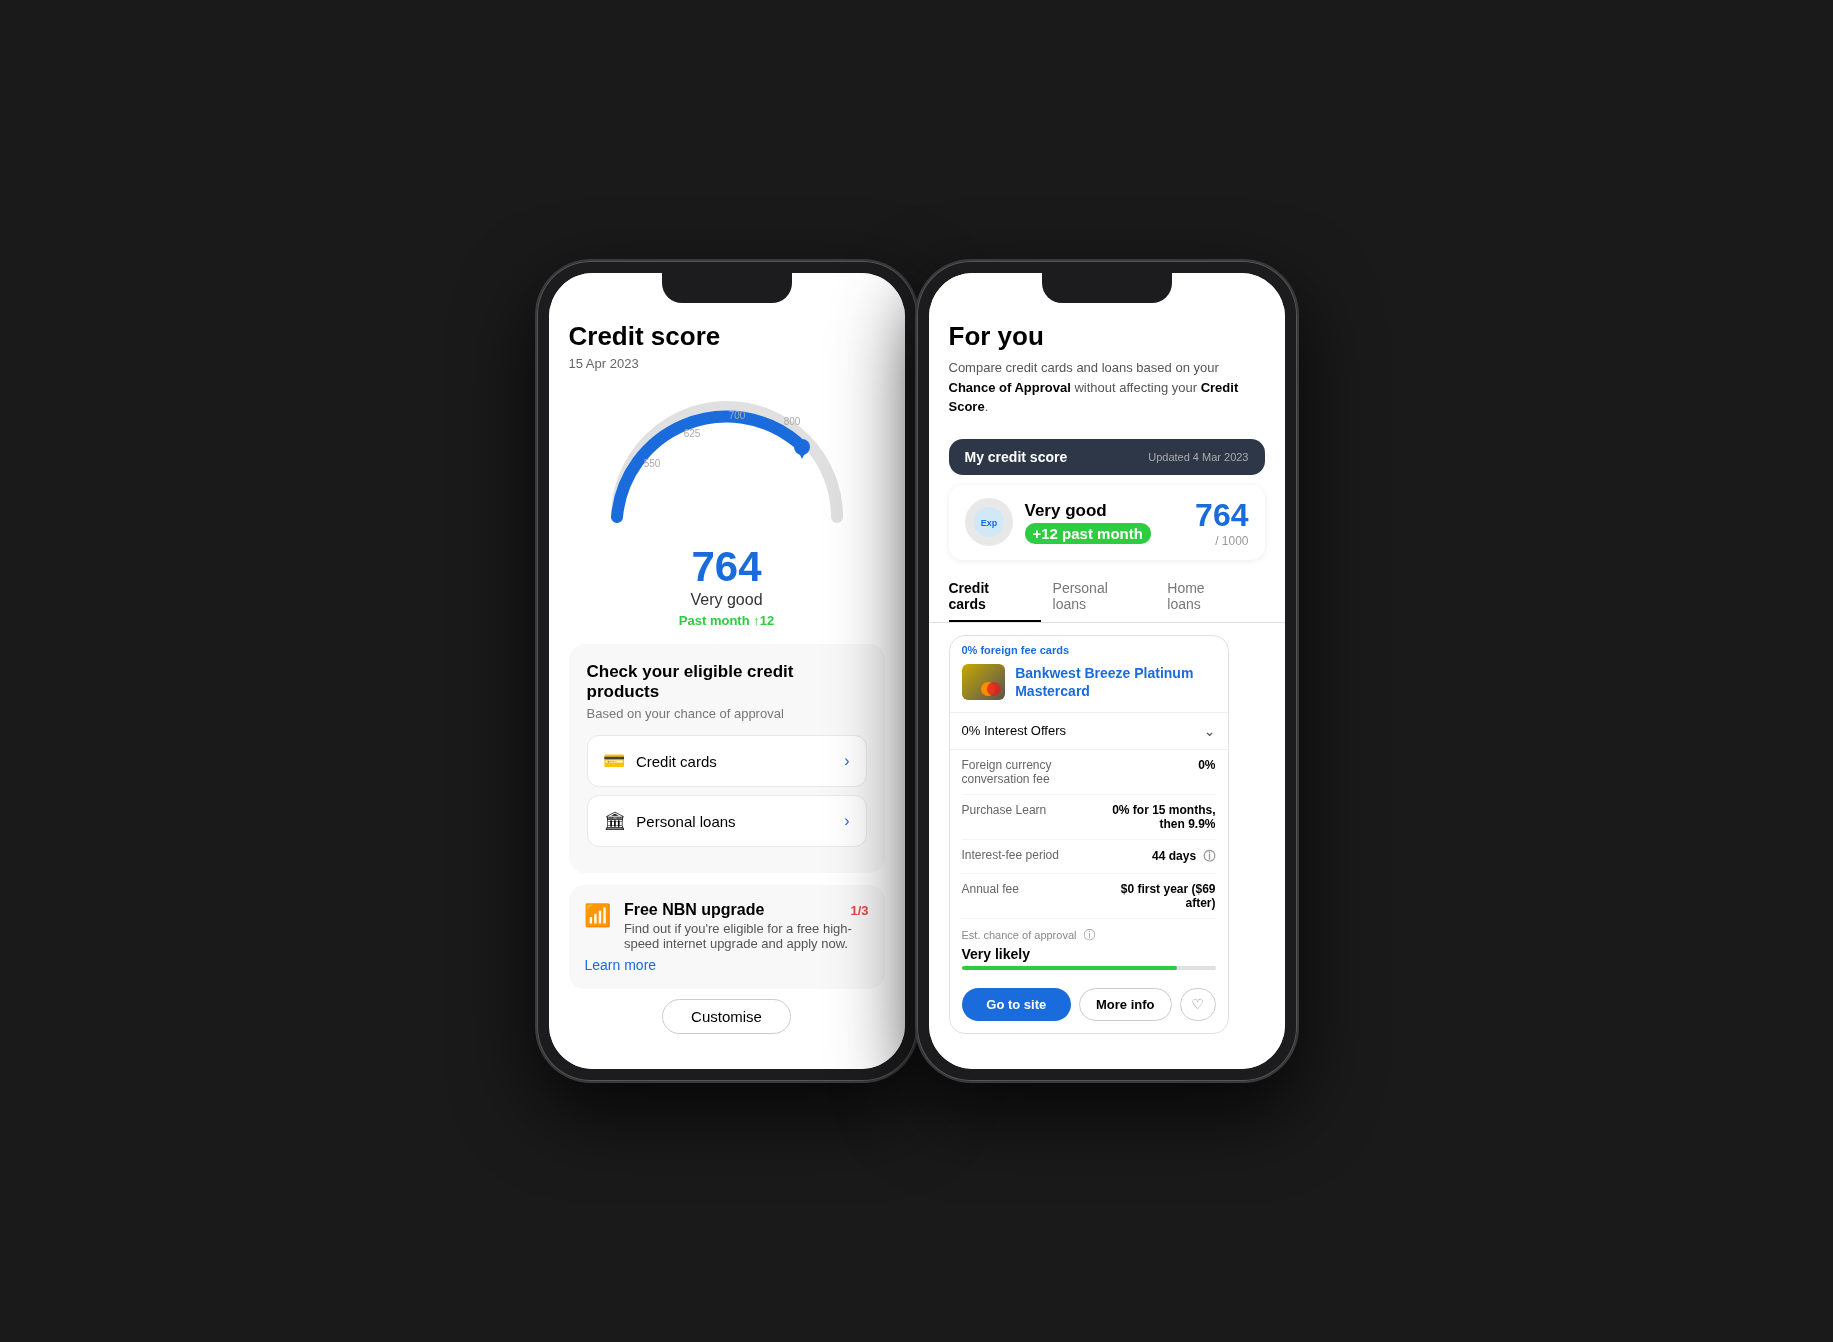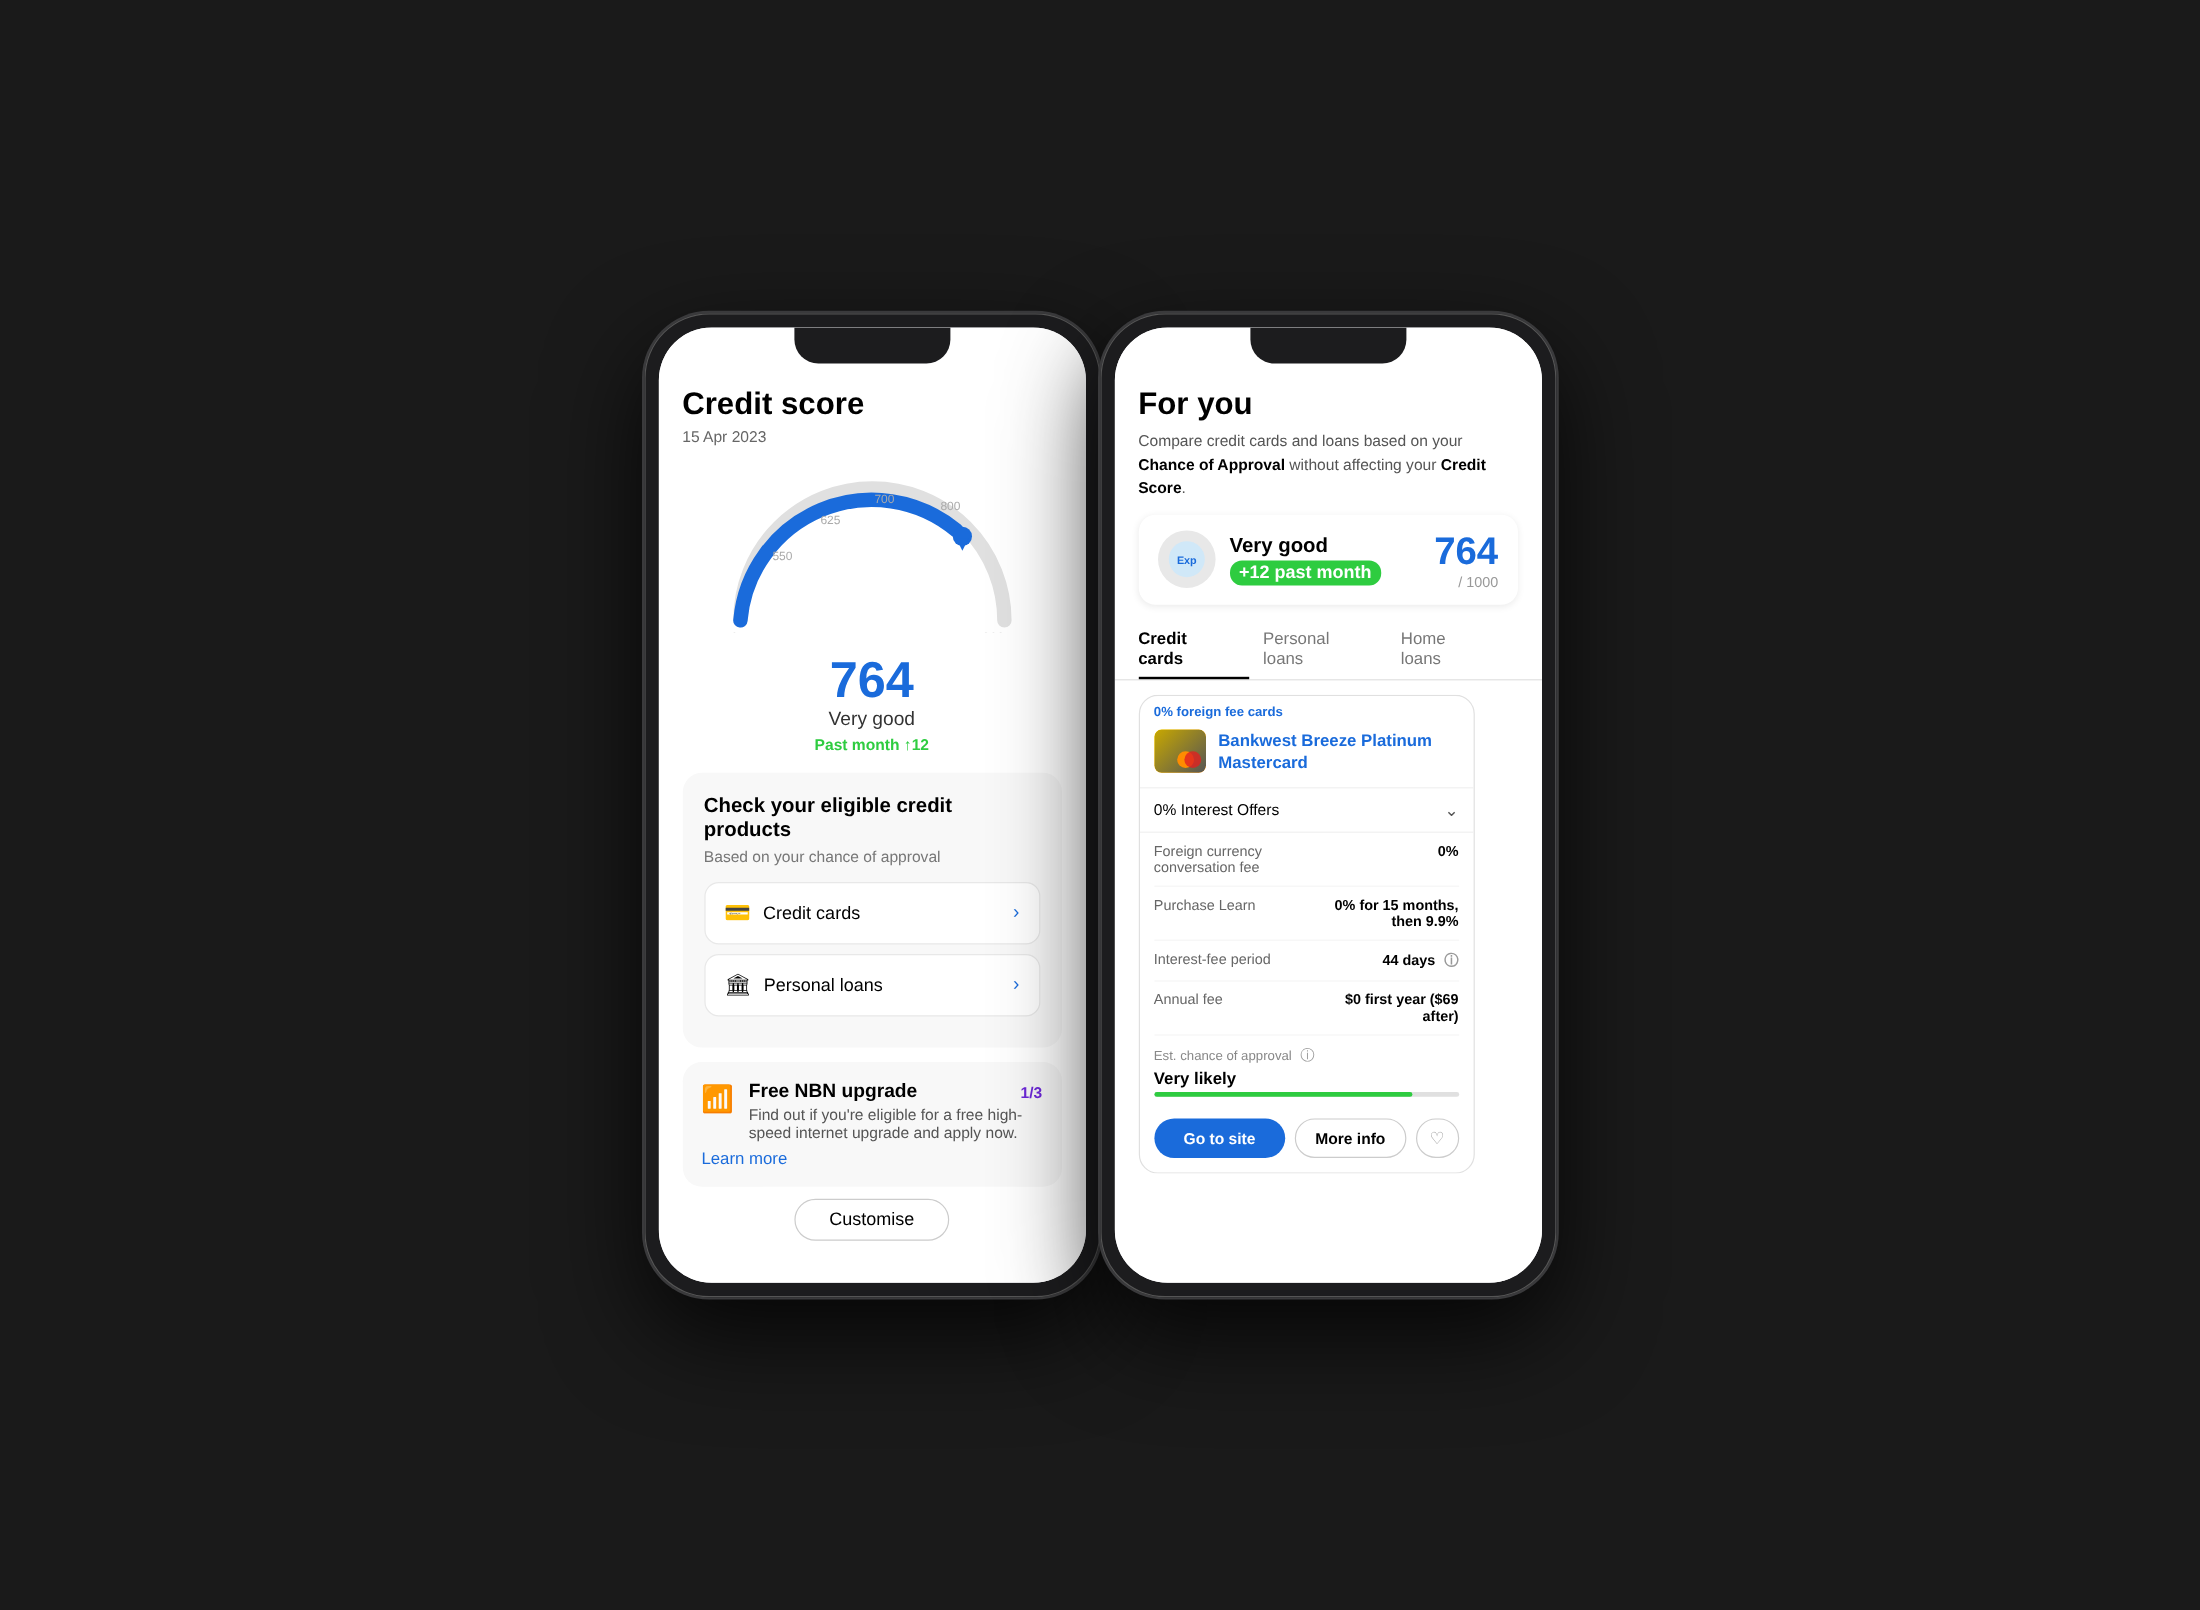--- a/index.html
+++ b/index.html
@@ -160,21 +160,21 @@
     }
     .promo-info { flex: 1; }
     .promo-title {
       font-size: 16px;
       font-weight: 700;
       color: #000;
     }
     .promo-counter {
       font-size: 13px;
       font-weight: 600;
-      color: #6d28d9;
+      color: #ef4444;
     }
     .promo-desc {
       font-size: 13px;
       color: #555;
       margin-top: 2px;
     }
     .learn-more {
       font-size: 14px;
       color: #1a6bdb;
       font-weight: 500;
@@ -577,20 +577,24 @@
       <div class="notch"></div>
       <div class="for-you-content">
 
         <div class="for-you-header">
           <h1 class="for-you-title">For you</h1>
           <p class="for-you-desc">
             <span>Compare credit cards and loans based on your </span><strong>Chance of Approval</strong><span> without affecting your </span><strong>Credit Score</strong><span>.</span>
           </p>
         </div>
 
+        <div class="my-credit-score-bar">
+          <span class="mcs-label">My credit score</span>
+          <span class="mcs-updated">Updated 4 Mar 2023</span>
+        </div>
 
         <div class="credit-score-row">
           <div class="experian-logo">
             <svg width="32" height="32" viewBox="0 0 32 32">
               <circle cx="16" cy="16" r="15" fill="#d0e8f8"></circle>
               <text x="16" y="20" font-size="9" fill="#1a6bdb" text-anchor="middle" font-weight="700">Exp</text>
             </svg>
           </div>
           <div class="score-info">
             <div class="score-text">Very good</div>

